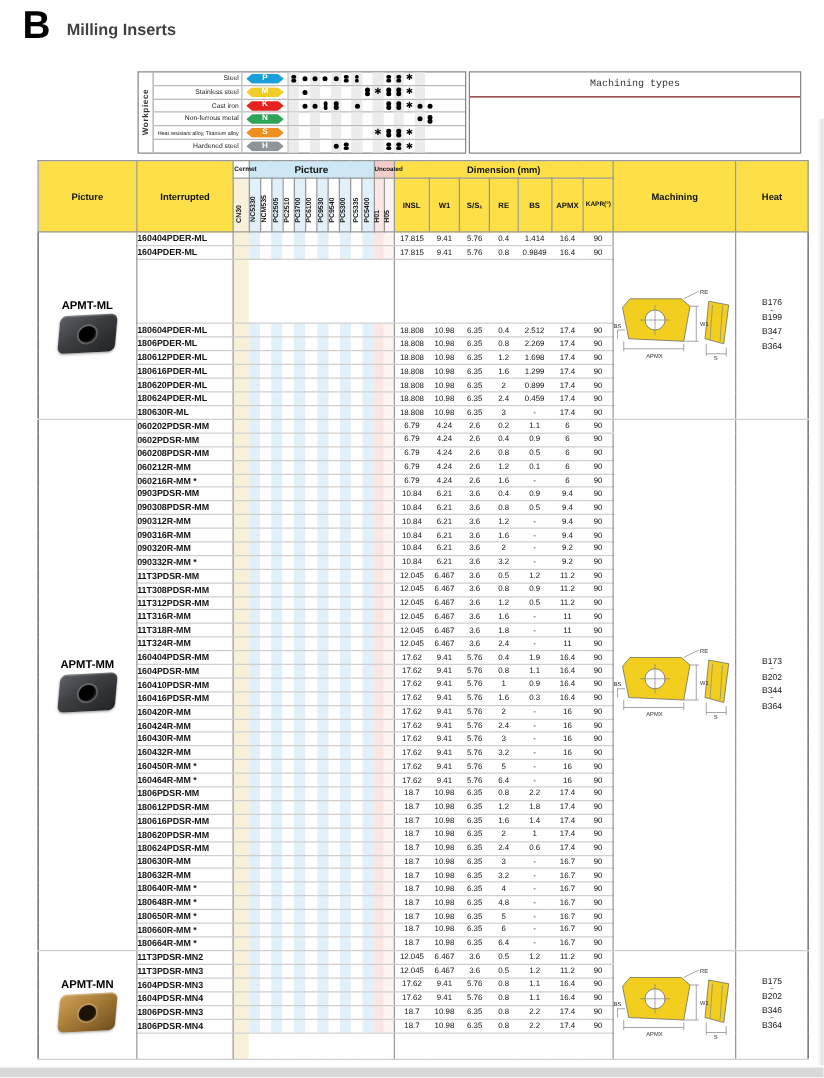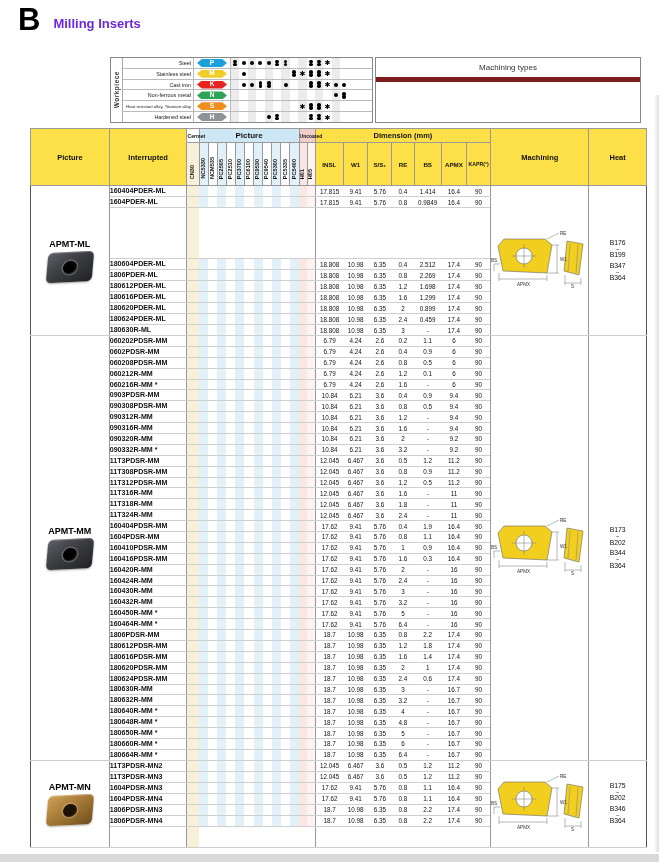--- a/index.html
+++ b/index.html
@@ -2,41 +2,41 @@
 <html><head>
 <meta charset="utf-8">
 <style>
   html,body{margin:0;padding:0;}
   body{width:659px;height:862px;position:relative;background:#fff;overflow:hidden;
        font-family:"Liberation Sans", sans-serif;color:#111;}
 
   
   .masthead{position:absolute;left:18px;top:4px;display:flex;align-items:flex-start;}
   .big-b{font-size:31px;font-weight:bold;line-height:1;color:#000;}
-  .page-title{font-size:13px;font-weight:bold;color:#6d28d9;margin-left:13px;margin-top:12px;}
+  .page-title{font-size:13px;font-weight:bold;color:#404040;margin-left:13px;margin-top:12px;}
 
   
   .wp-panel{position:absolute;left:110px;top:57px;width:531px;height:66px;display:flex;}
   .wp-table{width:263px;border:1px solid #888;border-right:1px solid #888;box-sizing:border-box;display:flex;}
   .wp-axis{width:11px;border-right:1px solid #aaa;display:flex;align-items:center;justify-content:center;}
   .wp-axis span{writing-mode:vertical-rl;transform:rotate(180deg);font-size:6.5px;font-weight:bold;color:#333;letter-spacing:.5px;}
   .wp-rows{flex:1;display:flex;flex-direction:column;}
   .wp-row{flex:1;display:flex;border-bottom:1px solid #bbb;align-items:stretch;}
   .wp-row:last-child{border-bottom:none;}
   .wp-name{width:68px;font-size:5.4px;color:#222;display:flex;align-items:center;justify-content:flex-end;padding-right:2px;border-right:1px solid #bbb;white-space:nowrap;overflow:hidden;}
   .wp-name.small{font-size:4.3px;}
   .wp-badge-cell{width:36px;display:flex;align-items:center;justify-content:center;border-right:1px solid #bbb;}
   .wp-badge{width:30px;height:8px;clip-path:polygon(0 50%,16% 0,84% 0,100% 50%,84% 100%,16% 100%);
             color:#fff;font-size:6.5px;font-weight:bold;display:flex;align-items:center;justify-content:center;line-height:1;}
   .wp-mark{width:8.4px;display:flex;align-items:center;justify-content:center;}
   .wp-mark.stripe{background:#ececec;}
   .wp-fill{flex:1;}
   .legend-box{width:266px;margin-left:2px;border:1px solid #888;box-sizing:border-box;background:#fff;}
-  .legend-title{height:19px;border-bottom:5px solid #7f1d1d;display:flex;align-items:center;justify-content:center;
-                font-size:8px;color:#333;}
+  .legend-title{height:19px;border-bottom:1px solid #7f1d1d;display:flex;align-items:center;justify-content:center;
+                font-size:8px;color:#333;font-family:Liberation Mono, monospace;}
   .legend-items{padding:5px 0 0 58px;}
   .legend-item{display:flex;align-items:center;height:12px;font-size:7.5px;color:#222;}
   .legend-item .symwrap{width:12px;display:flex;justify-content:flex-start;align-items:center;}
 
   
   .sym-c{width:4px;height:4px;border-radius:50%;background:#000;display:inline-block;}
   .sym-g{width:3.6px;height:3.6px;border-radius:50%;background:#000;display:inline-block;box-shadow:0 3px 0 #000;margin-bottom:3px;}
   .sym-i{font-size:7px;line-height:1;display:inline-block;color:#000;}
   .legend-item .sym-c{width:5px;height:5px;}
   .legend-item .sym-g{width:4.2px;height:4.2px;box-shadow:0 3.6px 0 #000;margin-bottom:3.6px;}

